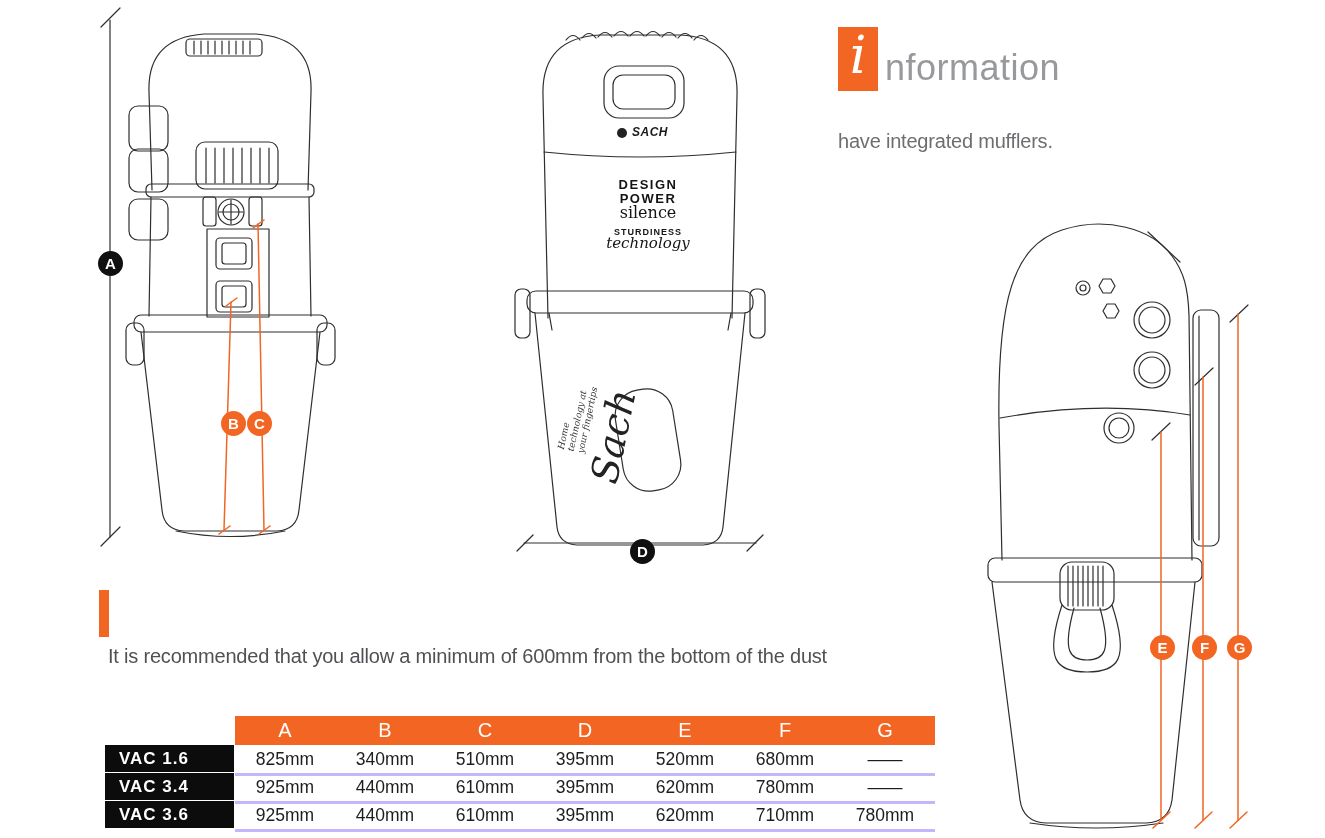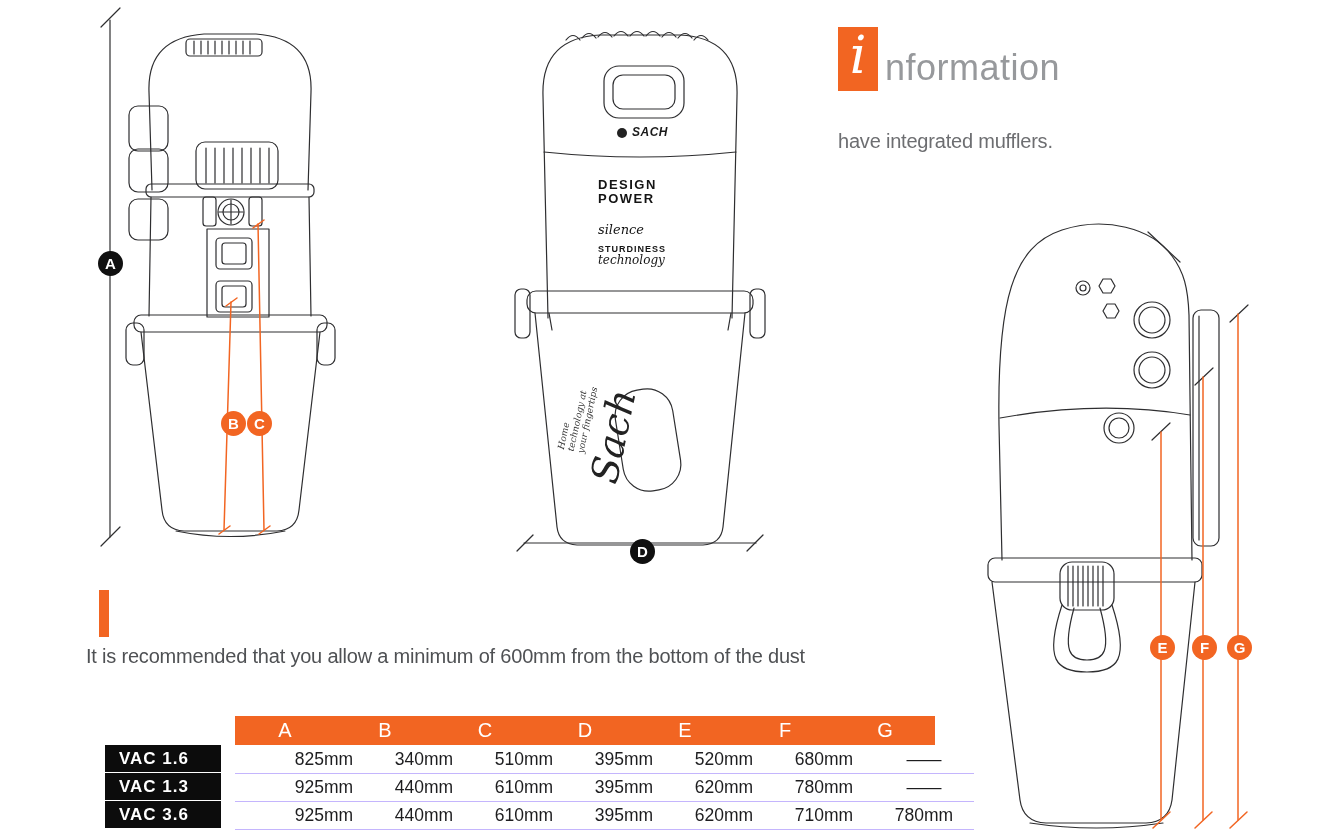--- a/index.html
+++ b/index.html
@@ -33,57 +33,57 @@
     position:absolute;left:885px;top:47px;font-size:36px;color:#97999c;
     letter-spacing:0.5px;z-index:2;white-space:nowrap;
   }
   .info-note{position:absolute;left:838px;top:127px;z-index:2;}
   .info-note div{
     font-size:20px;color:#6d6e71;line-height:28px;white-space:nowrap;letter-spacing:-0.2px;
   }
 
   
   .rec-bar{position:absolute;left:99px;top:590px;width:10px;height:47px;background:#f26522;z-index:2;}
-  .rec-text{position:absolute;left:86px;top:641px;z-index:2;}
+  .rec-text{position:absolute;left:108px;top:641px;z-index:2;}
   .rec-line1{font-size:20px;color:#4f5154;line-height:30px;white-space:nowrap;letter-spacing:-0.2px;}
   .rec-line2{font-size:18.5px;color:#4f5154;line-height:29px;white-space:nowrap;letter-spacing:-0.2px;}
 
   
   .brand-logo{
     position:absolute;left:620px;top:125px;width:60px;text-align:center;z-index:2;
     font-size:12px;font-weight:bold;font-style:italic;letter-spacing:0.5px;color:#1a1a1a;
   }
-  .tagline{position:absolute;left:598px;top:178px;width:100px;text-align:left;z-index:2;color:#141414;}
+  .tagline{position:absolute;left:598px;top:178px;width:100px;text-align:center;z-index:2;color:#141414;}
   .tg-bold{font-size:13px;font-weight:bold;letter-spacing:1.5px;line-height:14px;}
-  .tg-script{font-family:"DejaVu Serif",serif;font-style:italic;font-size:13px;line-height:14px;margin-top:17px;}
+  .tg-script{font-family:"DejaVu Serif",serif;font-size:16px;line-height:14px;}
   .tg-small{font-size:9px;font-weight:bold;letter-spacing:1px;line-height:11px;margin-top:7px;}
-  .tg-script2{font-family:"DejaVu Serif",serif;font-style:italic;font-size:12px;line-height:11px;}
+  .tg-script2{font-family:"DejaVu Serif",serif;font-style:italic;font-size:15px;line-height:11px;}
   .script-sach{
     position:absolute;left:582px;top:478px;width:130px;z-index:2;
     font-family:"DejaVu Serif",serif;font-style:italic;font-size:38px;color:#222;
     transform:rotate(-78deg);transform-origin:0 0;white-space:nowrap;
   }
   .fingertips{
     position:absolute;left:556px;top:448px;width:74px;z-index:2;
     font-family:"DejaVu Serif",serif;font-style:italic;font-size:9px;line-height:10px;color:#333;
     transform:rotate(-78deg);transform-origin:0 0;
   }
 
   
   .t-header{
     position:absolute;left:235px;top:716px;width:700px;height:29px;
     background:#f26522;display:flex;z-index:2;
   }
   .t-header .th{width:100px;text-align:center;color:#fff;font-size:20px;line-height:29px;}
   .t-model{
-    position:absolute;left:105px;width:116px;height:27px;background:#0c0c0c;
+    position:absolute;left:105px;width:129px;height:27px;background:#0c0c0c;
     color:#fff;font-weight:bold;font-size:17px;line-height:27px;
     padding-left:14px;box-sizing:border-box;letter-spacing:1px;z-index:2;white-space:nowrap;
   }
-  .t-values{position:absolute;left:235px;width:700px;height:28px;display:flex;z-index:2;border-bottom:1px solid #c4b5fd;padding-left:39px;}
+  .t-values{position:absolute;left:235px;width:700px;height:28px;display:flex;z-index:2;border-bottom:3px solid #c4b5fd;}
   .t-values .td{width:100px;text-align:center;font-size:17.5px;color:#1d1d1f;line-height:28px;}
 </style>
 </head>
 <body>
 
 <svg class="art" width="1325" height="838" viewBox="0 0 1325 838">
   <g stroke="#2e2e30" stroke-width="1.2" fill="none" stroke-linecap="round" stroke-linejoin="round">
 
     <g>
 
@@ -248,21 +248,21 @@
 <div class="t-values" style="top:745px;">
   <div class="td">825mm</div>
   <div class="td">340mm</div>
   <div class="td">510mm</div>
   <div class="td">395mm</div>
   <div class="td">520mm</div>
   <div class="td">680mm</div>
   <div class="td">——</div>
 </div>
 
-<div class="t-model" style="top:773px;">VAC 1.3</div>
+<div class="t-model" style="top:773px;">VAC 3.4</div>
 <div class="t-values" style="top:773px;">
   <div class="td">925mm</div>
   <div class="td">440mm</div>
   <div class="td">610mm</div>
   <div class="td">395mm</div>
   <div class="td">620mm</div>
   <div class="td">780mm</div>
   <div class="td">——</div>
 </div>
 

